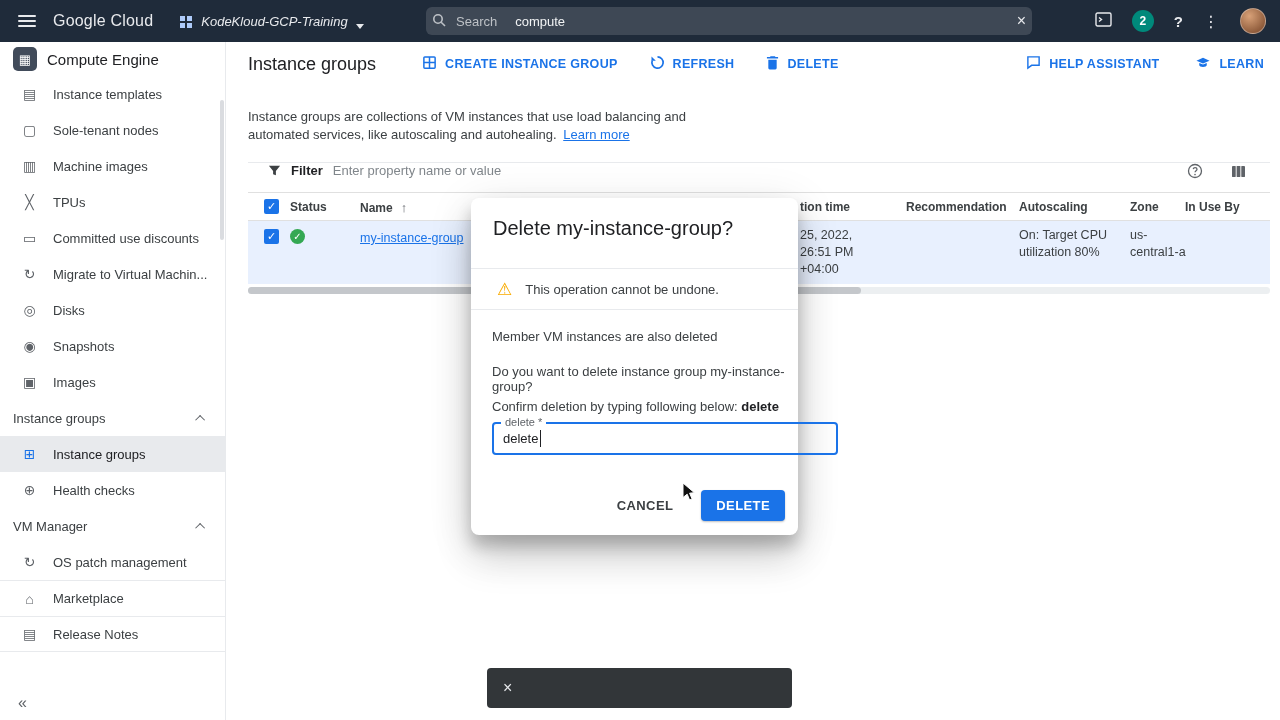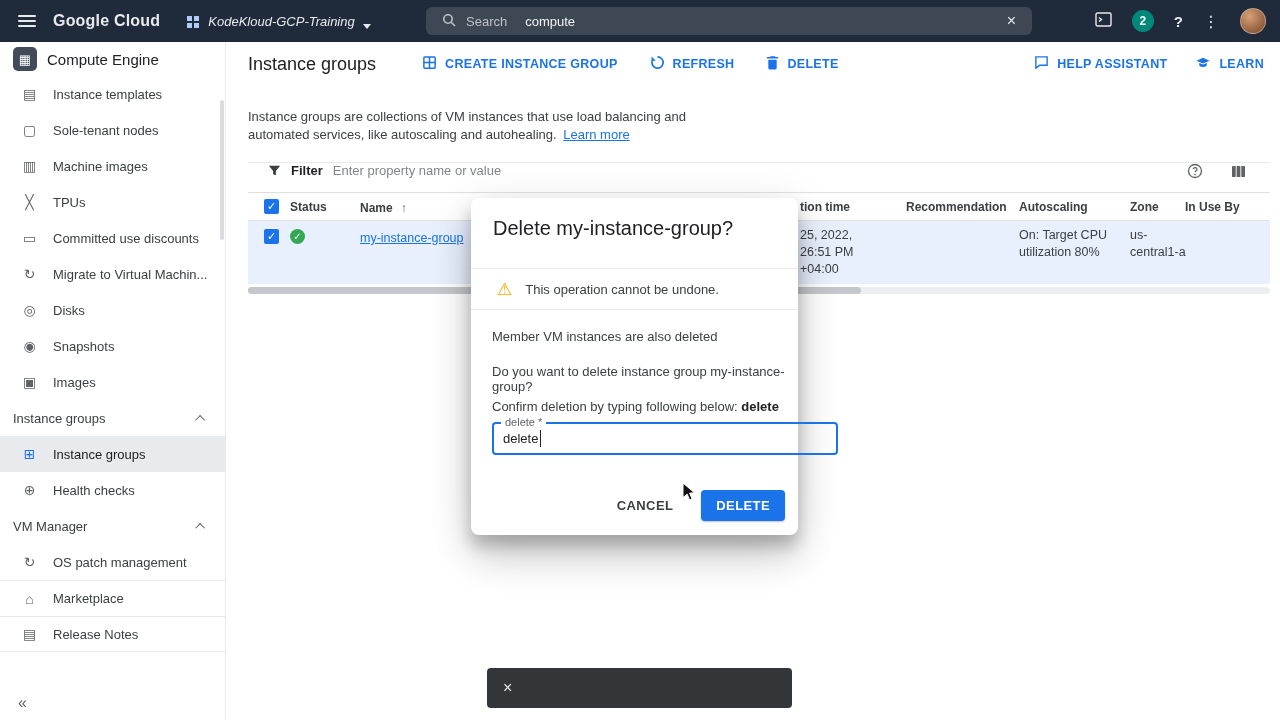--- a/index.html
+++ b/index.html
@@ -10,29 +10,29 @@
     background:#fff; color:#202124;
   }
   button { border:none; background:none; font-family:inherit; cursor:pointer; }
 
   
   .topbar { position:absolute; top:0; left:0; width:1280px; height:42px;
     background:#1f2b3a; display:flex; align-items:center; z-index:50; }
   .hamburger { width:18px; height:12px; display:flex; flex-direction:column;
     justify-content:space-between; margin:0 17px 0 18px; }
   .hamburger span { height:2px; background:#e8eaed; border-radius:1px; }
-  .logo { color:#e8eaed; font-size:16px; letter-spacing:.2px; white-space:nowrap;font-weight:bold; }
+  .logo { color:#e8eaed; font-size:16px; letter-spacing:.2px; white-space:nowrap; }
   .project { display:flex; align-items:flex-end; margin-left:26px; color:#e8eaed;
     font-size:13px; white-space:nowrap;font-style:italic; }
   .project .grid-ic { margin-right:8px; display:flex; }
   .caret-down { width:0; height:0; border-left:4px solid transparent;
     border-right:4px solid transparent; border-top:5px solid #e8eaed; margin-left:8px; }
   .searchpill { position:absolute; left:426px; top:7px; width:606px; height:28px;
     background:rgba(255,255,255,.14); border-radius:6px; display:flex;
-    align-items:center; padding:0 16px; font-size:13px; }
+    align-items:center; padding:0 6px; font-size:13px; }
   .searchpill .s-label { color:#bdc1c6; margin-left:10px; }
   .searchpill .s-value { color:#f1f3f4; margin-left:18px; }
   .searchpill .s-close { margin-left:auto; color:#e8eaed; font-size:16px; cursor:pointer; }
   .top-right { position:absolute; right:14px; top:0; height:42px; display:flex;
     align-items:center; gap:20px; }
   .badge2 { width:22px; height:22px; border-radius:50%; background:#00897b; color:#fff;
     font-size:12px; font-weight:bold; display:flex; align-items:center; justify-content:center; }
   .top-help { color:#e8eaed; font-size:15px; font-weight:bold; }
   .top-more { color:#e8eaed; font-size:16px; letter-spacing:1px; }
   .avatar { width:26px; height:26px; border-radius:50%;
@@ -65,21 +65,21 @@
     color:#5f6368; cursor:pointer; }
 
   
   .main { position:absolute; left:226px; top:42px; right:0; bottom:0; background:#fff; }
   .page-header { height:44px; display:flex; align-items:center; padding-left:22px;
     position:relative; }
   .page-title { font-size:18px; color:#202124; margin-right:46px; white-space:nowrap; }
   .tb-btn { display:flex; align-items:center; gap:8px; color:#1a73e8; font-size:12.5px;
     font-weight:bold; letter-spacing:.3px; margin-right:32px; white-space:nowrap; }
   .right-actions { position:absolute; right:16px; top:0; height:44px; display:flex;
-    align-items:center; gap:28px; }
+    align-items:center; gap:36px; }
   .right-actions .tb-btn { margin-right:0; }
   .desc { position:absolute; left:22px; top:66px; width:478px; font-size:13px;
     color:#3c4043; line-height:18px; }
   .learn-more { color:#1a73e8; text-decoration:underline; cursor:pointer; margin-left:3px; }
 
   
   .table-area { position:absolute; left:22px; right:10px; top:120px; }
   .filter-row { height:31px; display:flex; align-items:flex-start; padding:0 24px 0 20px;
     border-top:1px solid #e8eaed; border-bottom:1px solid #e0e0e0; }
   .filter-label { font-size:13px; font-weight:bold; color:#202124; margin:0 10px; }

